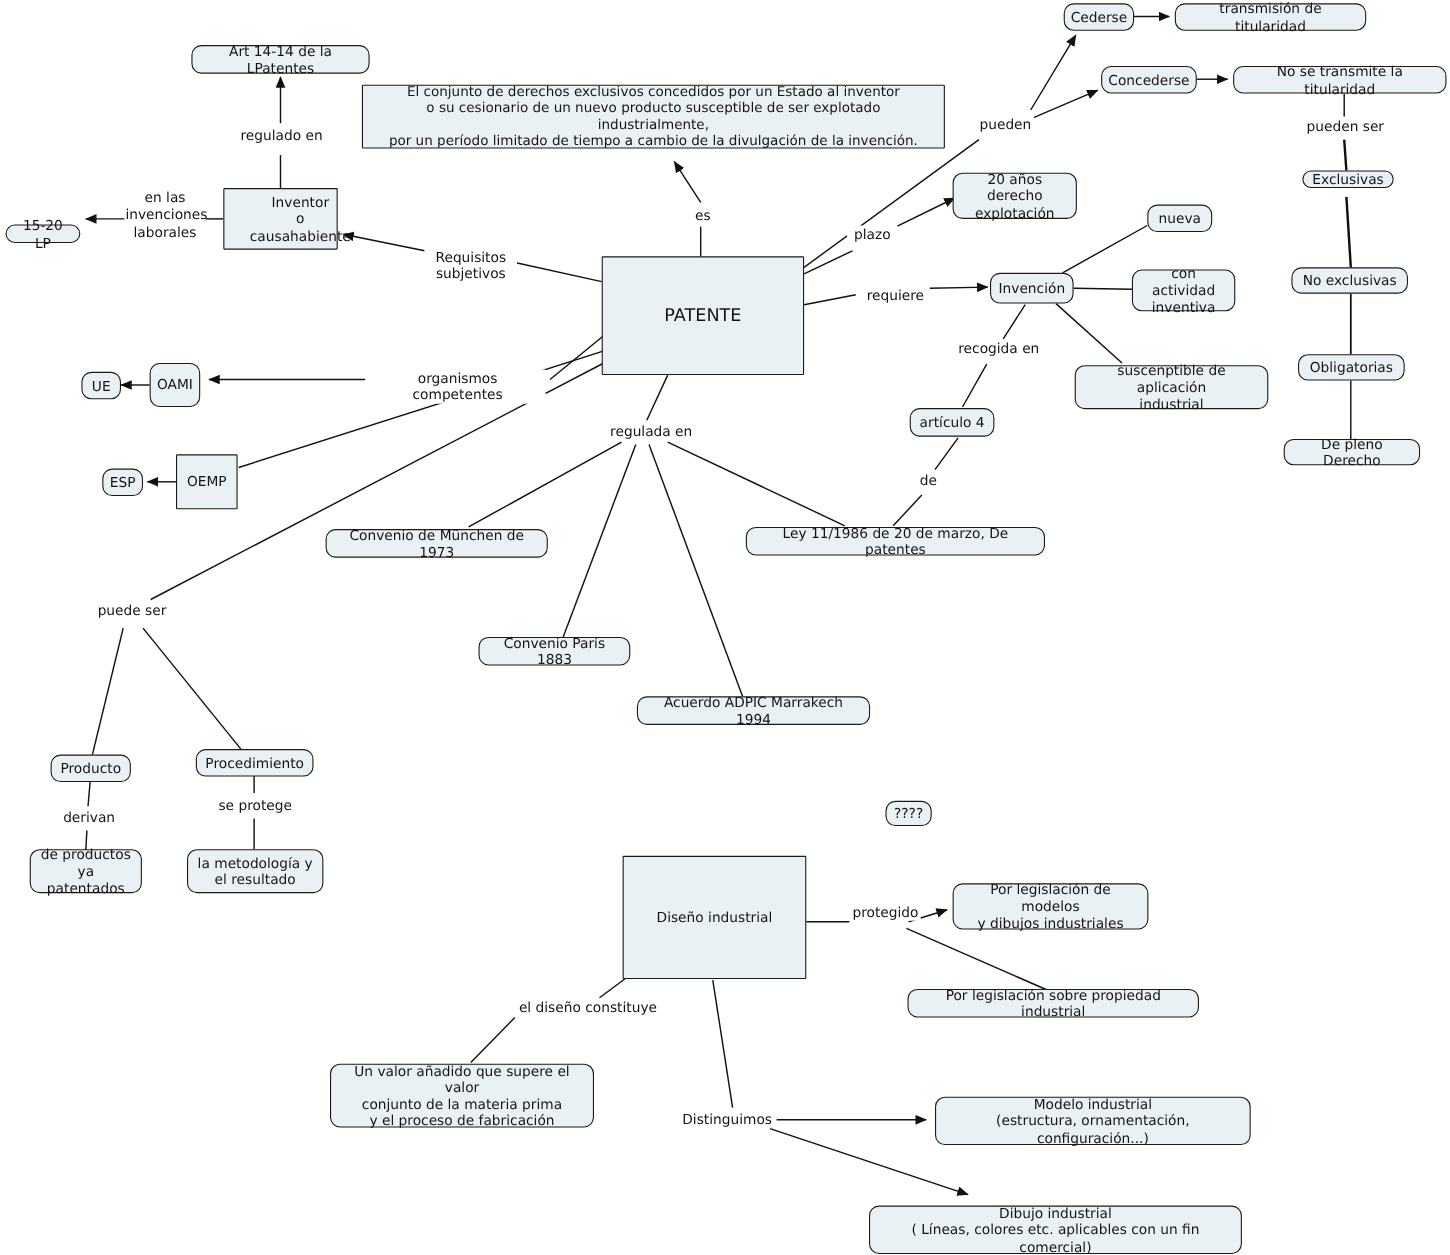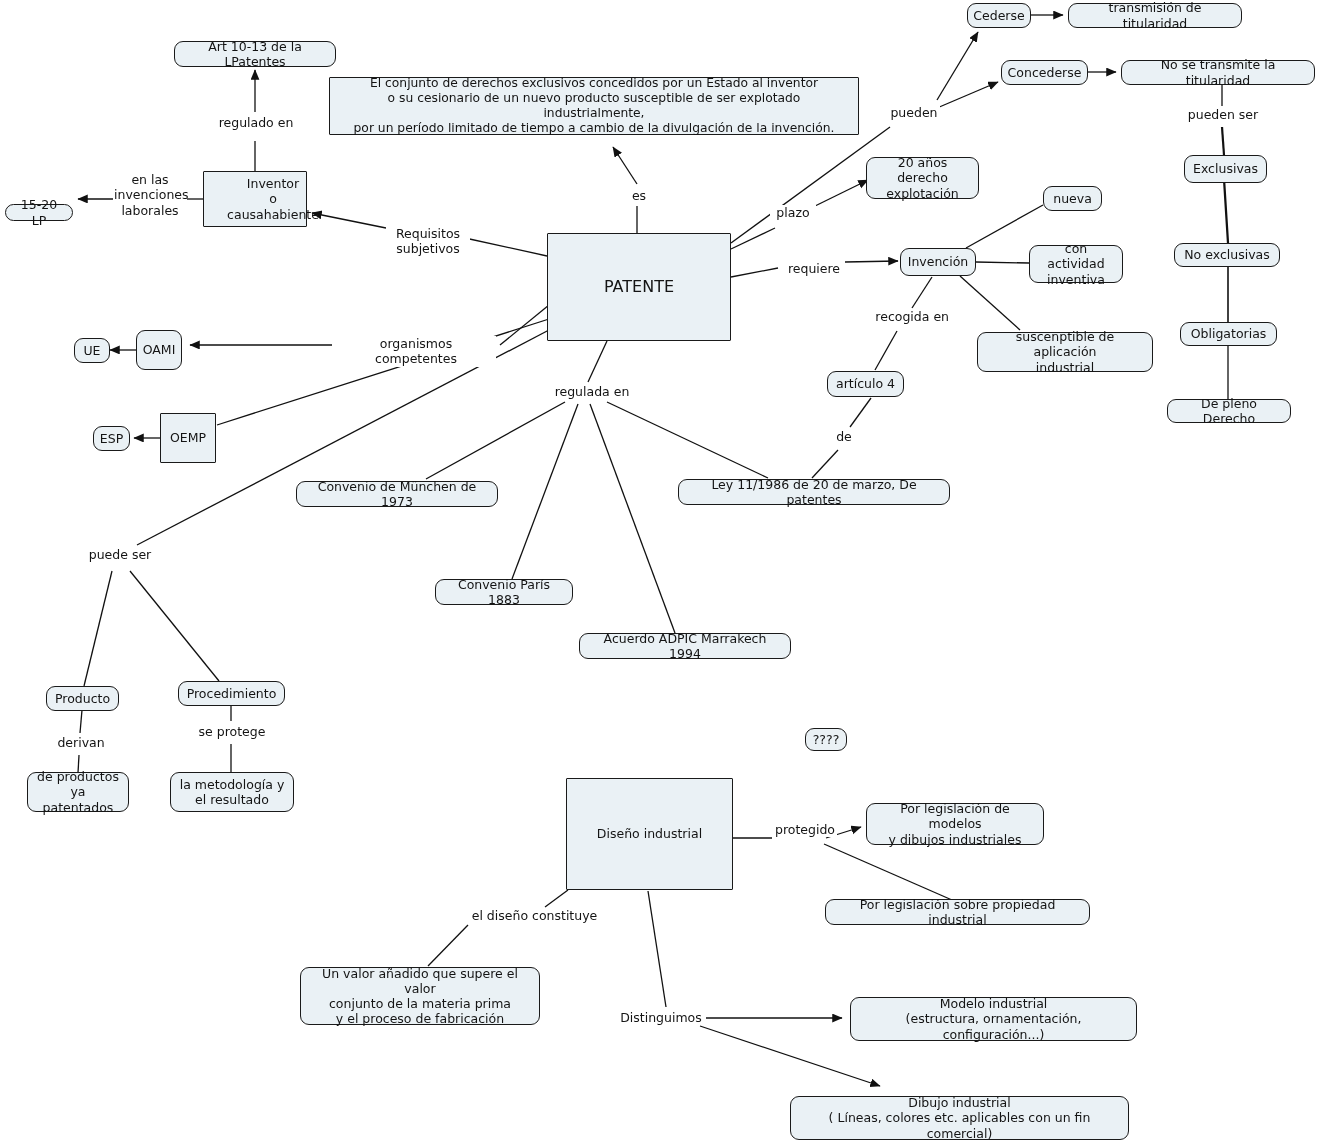--- a/index.html
+++ b/index.html
@@ -157,35 +157,35 @@
       <line x1="468" y1="925" x2="428" y2="966"></line>
 
       <line x1="648" y1="891" x2="666" y2="1007"></line>
 
       <line x1="706" y1="1018" x2="842" y2="1018" marker-end="url(#arw)"></line>
 
       <line x1="700" y1="1026" x2="880" y2="1086" marker-end="url(#arw)"></line>
     </g>
   </svg>
 
-  <div class="node" style="left:174px; top:41px; width:162px; height:26px;">Art 10-13 de la LPatentes</div>
+  <div class="node" style="left:174px; top:41px; width:162px; height:26px;">Art 14-14 de la LPatentes</div>
 
   <div class="node big" style="left:329px; top:77px; width:530px; height:58px; font-size:12.3px;">El conjunto de derechos exclusivos concedidos por un Estado al inventor
 o su cesionario de un nuevo producto susceptible de ser explotado industrialmente,
 por un período limitado de tiempo a cambio de la divulgación de la invención.</div>
 
   <div class="node" style="left:967px; top:3px; width:64px; height:25px;">Cederse</div>
 
   <div class="node" style="left:1068px; top:3px; width:174px; height:25px;">transmisión de titularidad</div>
 
   <div class="node" style="left:1001px; top:60px; width:87px; height:25px;">Concederse</div>
 
   <div class="node" style="left:1121px; top:60px; width:194px; height:25px;">No se transmite la titularidad</div>
 
-  <div class="node" style="left:1184px; top:155px; width:83px; height:28px;">Exclusivas</div>
+  <div class="node" style="left:1184px; top:155px; width:83px; height:16px;">Exclusivas</div>
 
   <div class="node" style="left:1174px; top:243px; width:106px; height:24px;">No exclusivas</div>
 
   <div class="node" style="left:1180px; top:322px; width:97px; height:24px;">Obligatorias</div>
 
   <div class="node" style="left:1167px; top:399px; width:124px; height:24px;">De pleno Derecho</div>
 
   <div class="node" style="left:866px; top:157px; width:113px; height:42px;">20 años derecho
 explotación</div>
 
@@ -266,21 +266,21 @@
 subjetivos</div>
 
   <div class="link-label" style="left:888px; top:105px; width:50px;">pueden</div>
 
   <div class="link-label" style="left:1186px; top:107px; width:72px;">pueden ser</div>
 
   <div class="link-label" style="left:770px; top:205px; width:44px;">plazo</div>
 
   <div class="link-label" style="left:783px; top:261px; width:60px;">requiere</div>
 
-  <div class="link-label" style="left:866px; top:309px; width:82px;text-align:right;">recogida en</div>
+  <div class="link-label" style="left:866px; top:309px; width:82px;">recogida en</div>
 
   <div class="link-label" style="left:832px; top:429px; width:22px;">de</div>
 
   <div class="link-label" style="left:336px; top:336px; width:158px;">organismos competentes</div>
 
   <div class="link-label" style="left:551px; top:384px; width:80px;">regulada en</div>
 
   <div class="link-label" style="left:86px; top:547px; width:66px;">puede ser</div>
 
   <div class="link-label" style="left:53px; top:735px; width:54px;">derivan</div>

